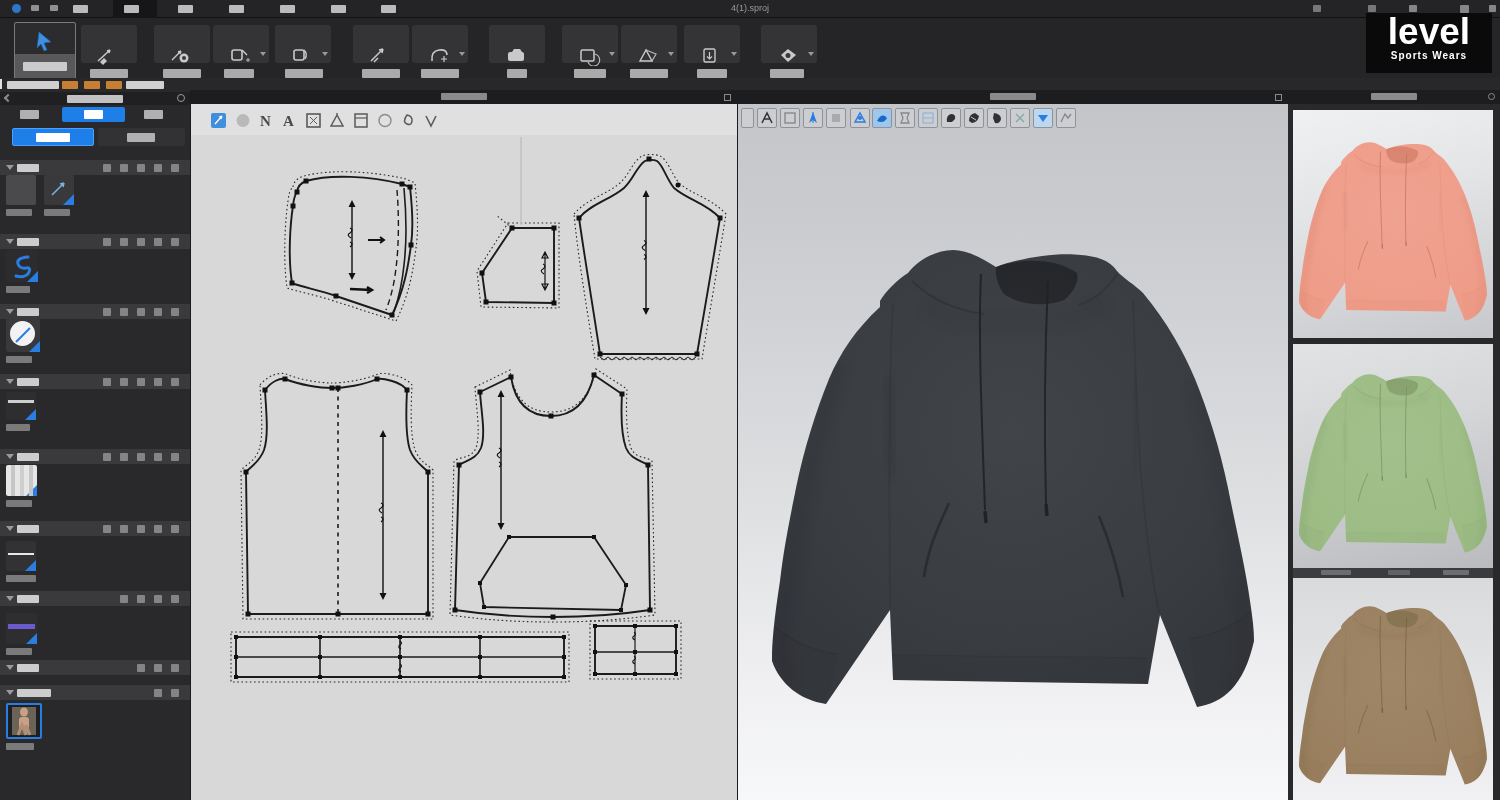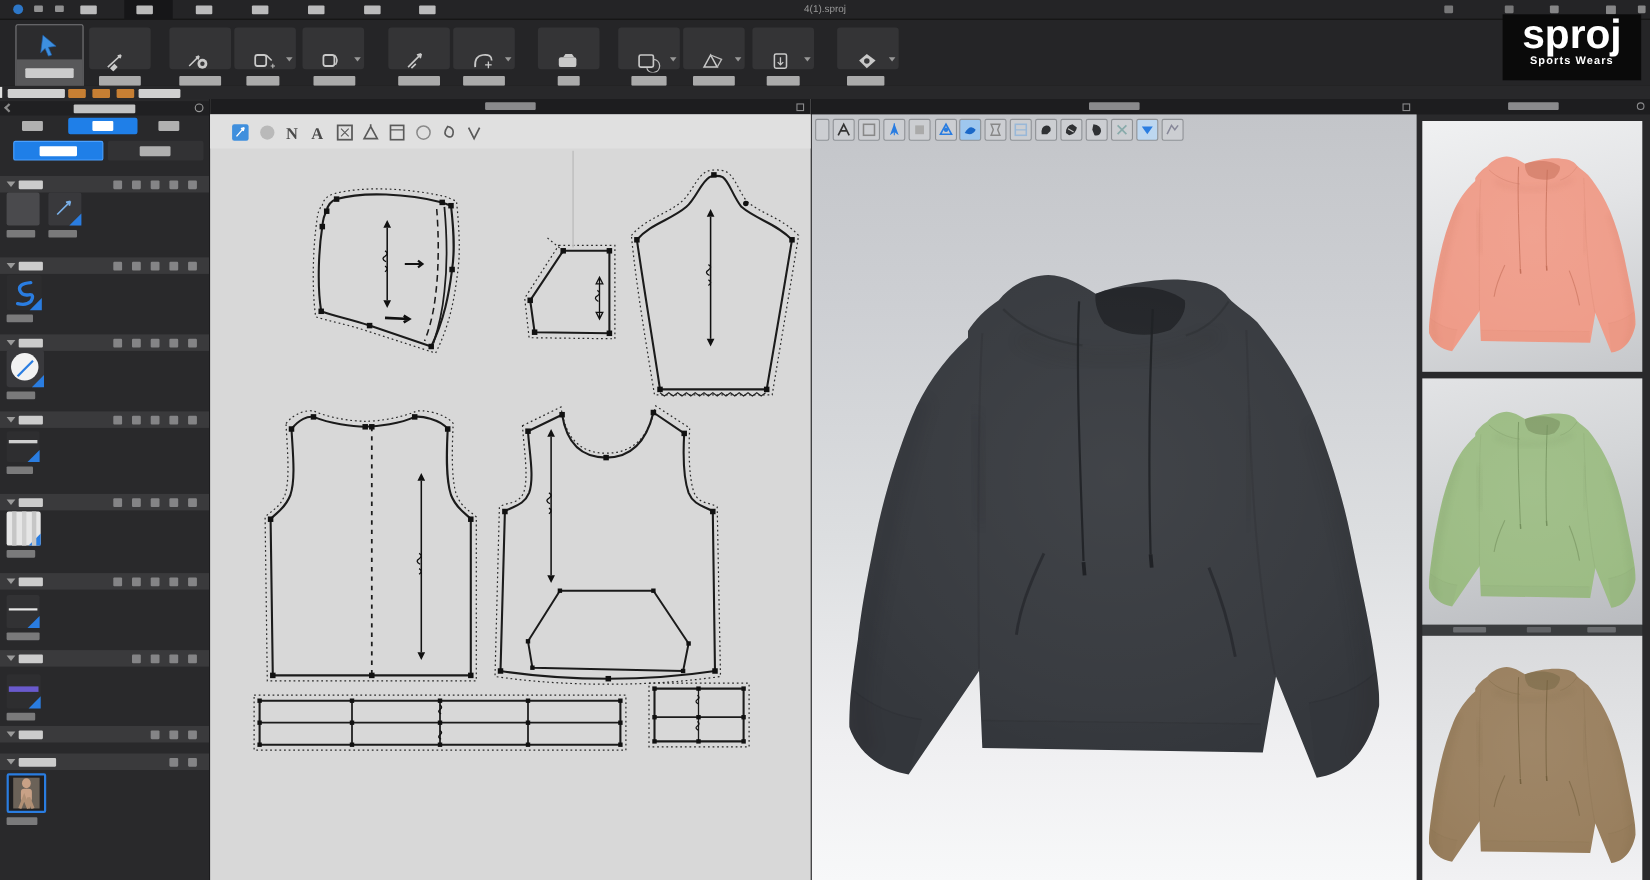--- a/index.html
+++ b/index.html
@@ -605,16 +605,16 @@
         <span style="position:absolute;left:150px;top:2px;width:26px;height:5px;background:#6b6d70;border-radius:1px"></span>
       </div>
   <div class="photo" style="top:488px;height:222px;background:linear-gradient(180deg,#d9dadc 0%,#e4e5e7 50%,#f1f1f3 100%)">
     <svg width="200" height="222" viewBox="0 0 200 222">
           <use href="#hsym" x="6" y="24" width="188" height="186" style="--b:#997f5e;--d:#74603f;--hs2:#84704e"></use>
         </svg>
   </div>
 </div>
 
 <div id="logo">
-      <div class="lv">sproj</div>
+      <div class="lv">level</div>
       <div class="sw">Sports Wears</div>
     </div>
 
 </div>
 </body></html>

